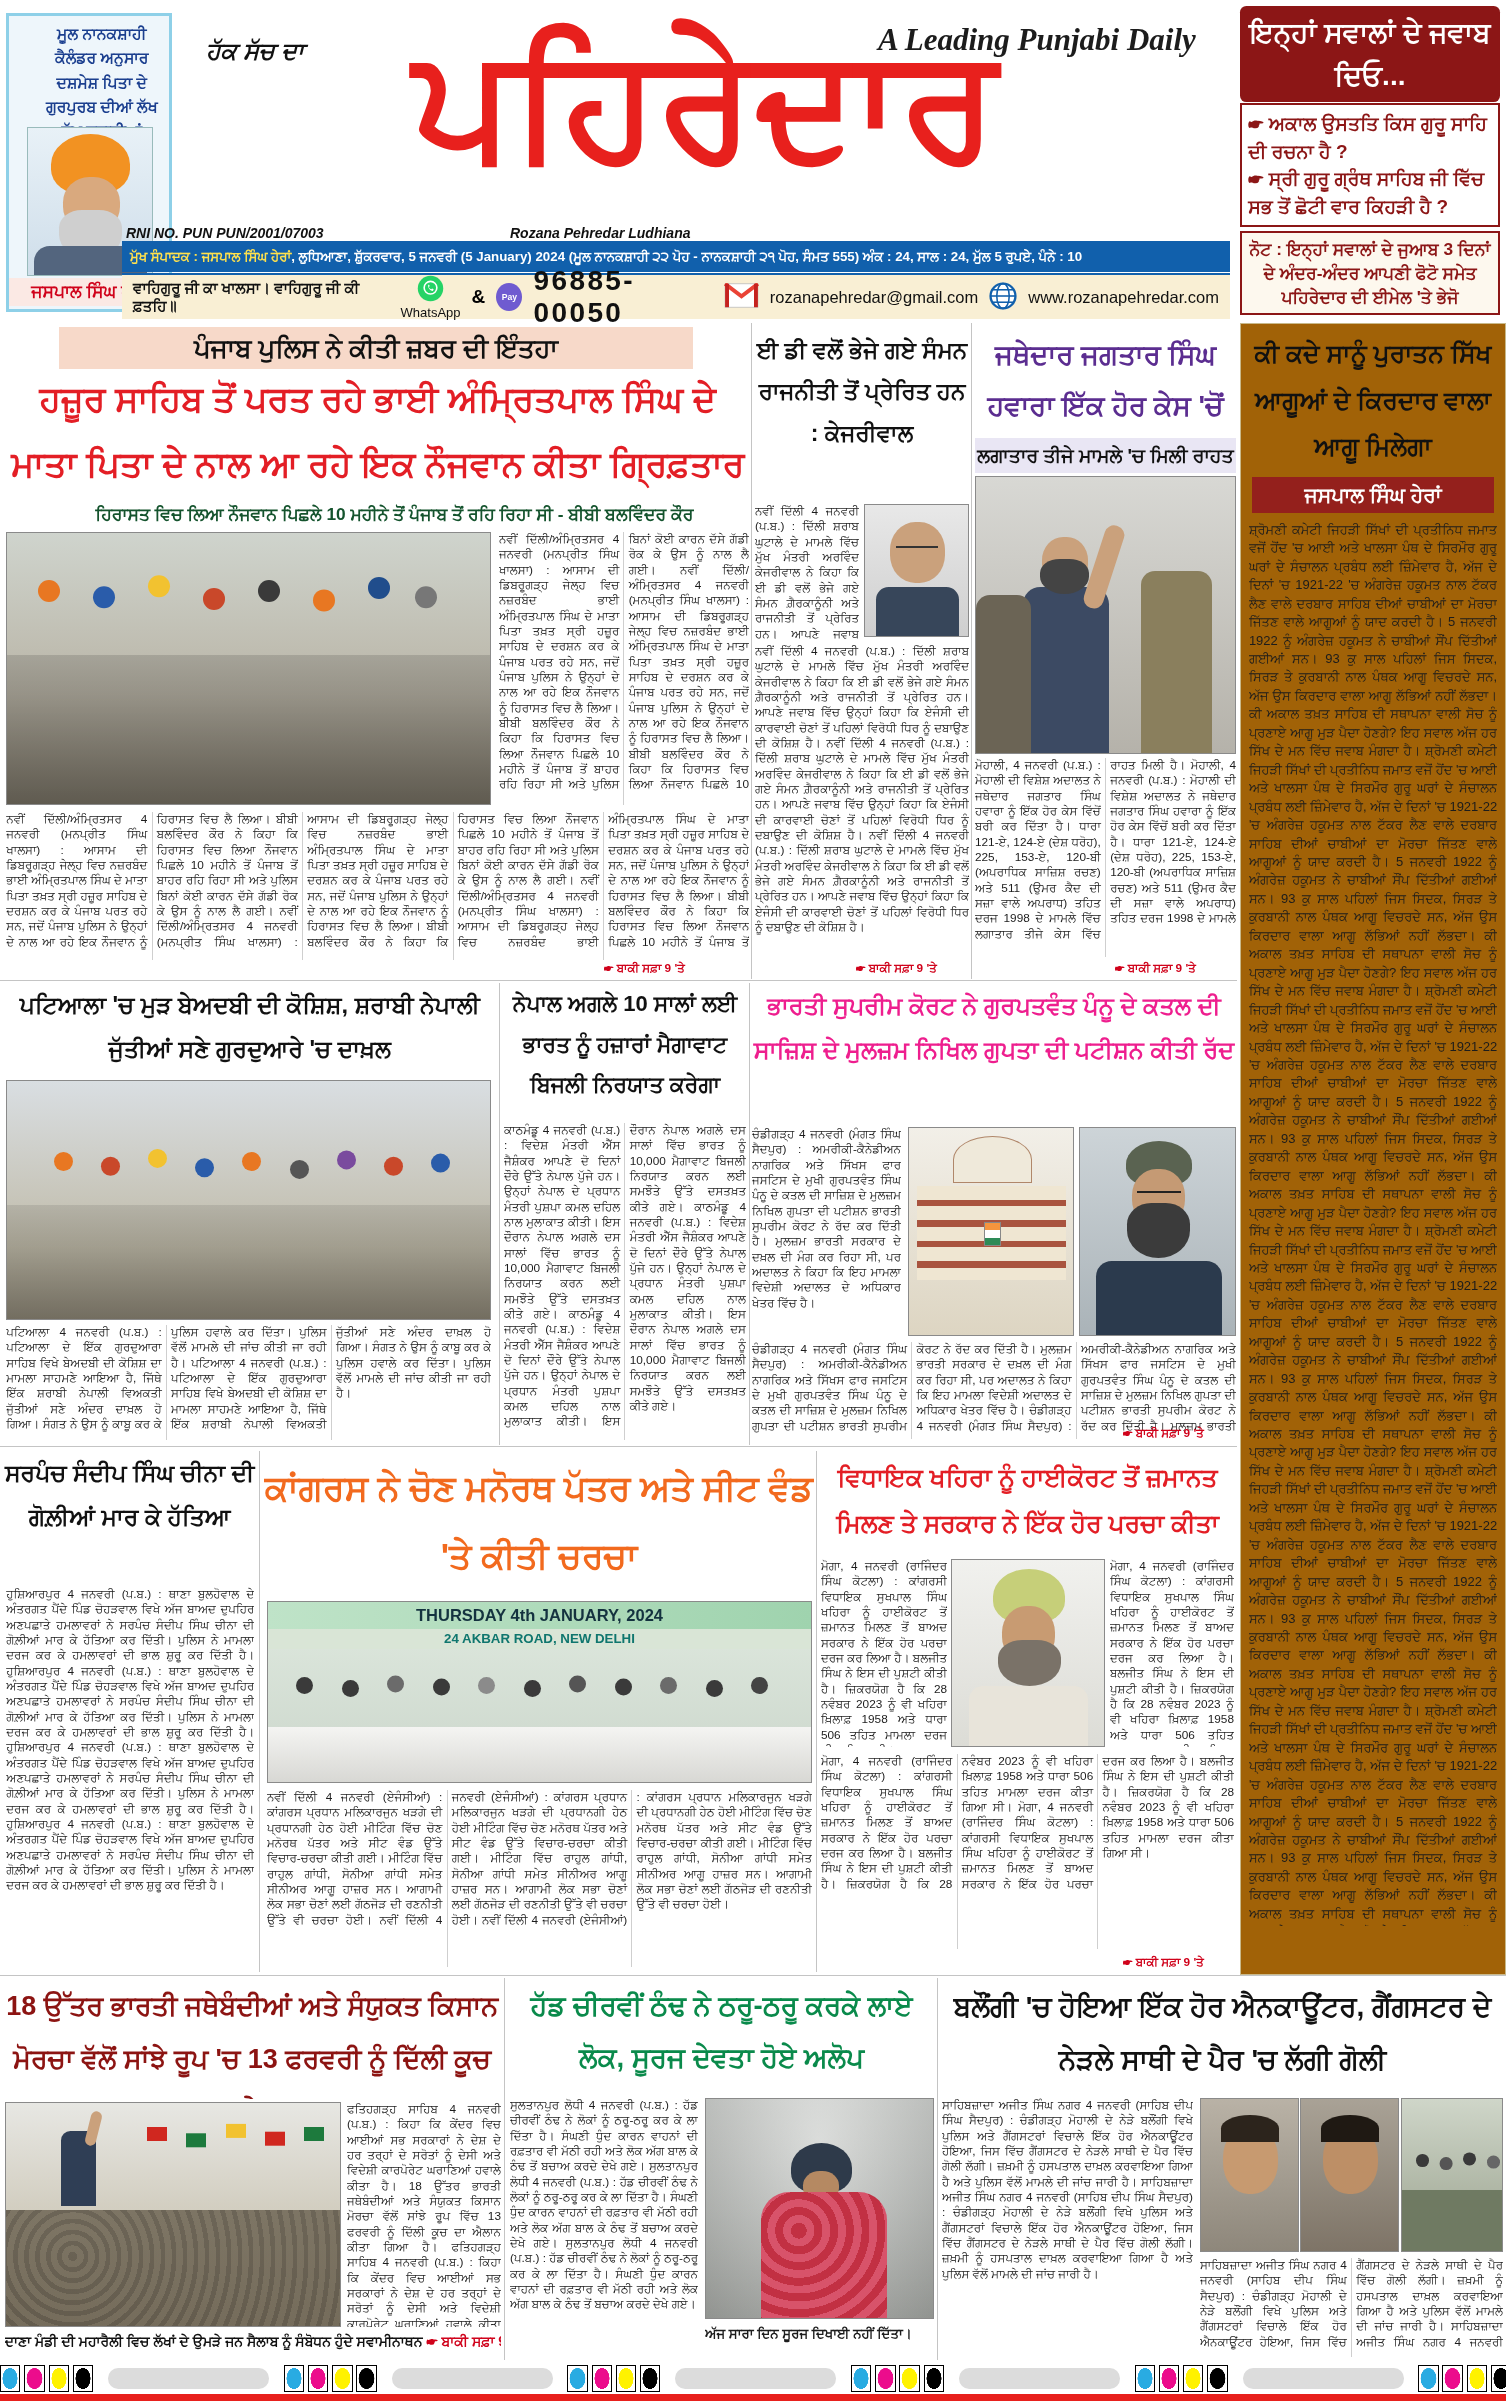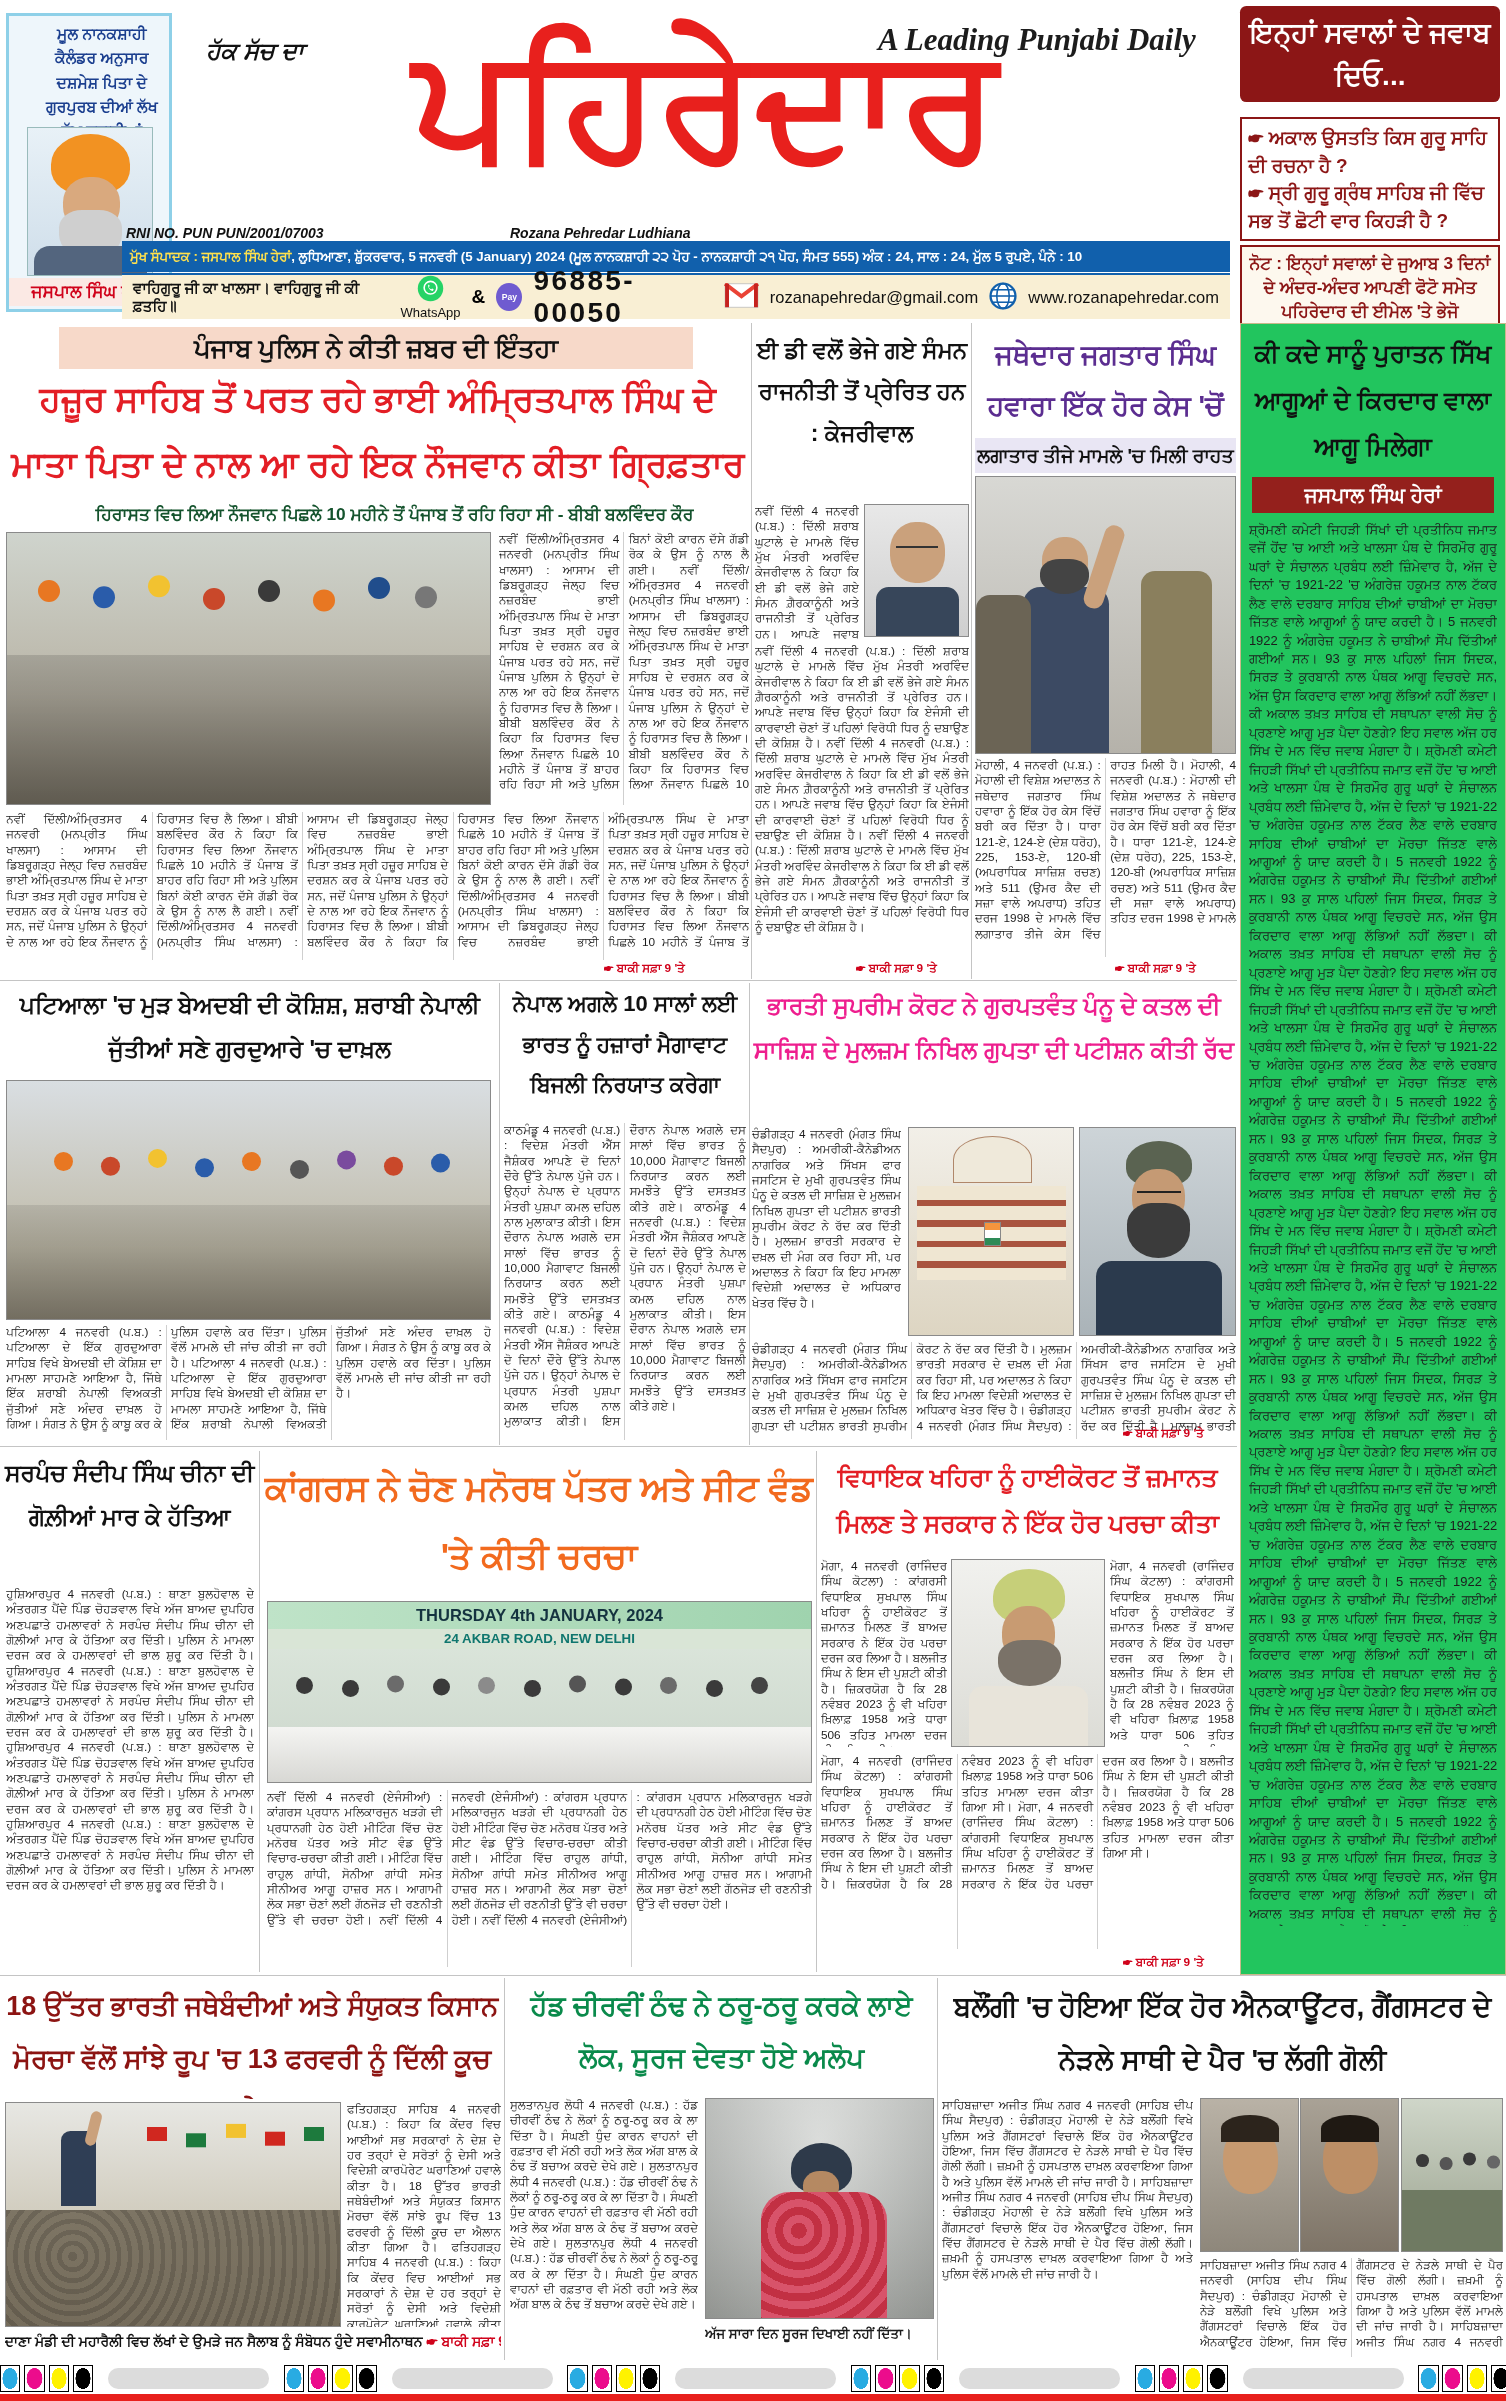--- a/index.html
+++ b/index.html
@@ -83,21 +83,21 @@
           <line x1="2" y1="18" x2="34" y2="18" stroke="#1160ac" stroke-width="2"></line>
           <line x1="4" y1="10" x2="32" y2="10" stroke="#1160ac" stroke-width="2"></line>
           <line x1="4" y1="26" x2="32" y2="26" stroke="#1160ac" stroke-width="2"></line>
         </svg>
     </span>
     <span style="font-size:16.5px;color:#111;">www.rozanapehredar.com</span>
   </div>
 
   <div class="abs" style="left:1240px;top:6.3px;width:260px;height:314px;">
     <div class="b c" style="background:#8c1616;color:#fff;font-size:28px;line-height:1.55;border-radius:6.3px;padding:4.7px 3.1px;">ਇਨ੍ਹਾਂ ਸਵਾਲਾਂ ਦੇ ਜਵਾਬ ਦਿਓ...</div>
-    <div style="border:2.4px solid #8c1616;background:#fff;margin-top:15px;padding:4.7px 6.3px;color:#8c1616;font-weight:bold;font-size:19px;line-height:1.45;">
+    <div style="border:2.4px solid #8c1616;background:#fff;margin-top:1px;padding:4.7px 6.3px;color:#8c1616;font-weight:bold;font-size:19px;line-height:1.45;">
       <div><span class="pointer">☛</span> <span>ਅਕਾਲ ਉਸਤਤਿ ਕਿਸ ਗੁਰੂ ਸਾਹਿ ਦੀ ਰਚਨਾ ਹੈ ?</span></div>
       <div><span class="pointer">☛</span> <span>ਸ੍ਰੀ ਗੁਰੂ ਗ੍ਰੰਥ ਸਾਹਿਬ ਜੀ ਵਿੱਚ ਸਭ ਤੋਂ ਛੋਟੀ ਵਾਰ ਕਿਹੜੀ ਹੈ ?</span></div>
     </div>
     <div class="b c" style="border:2.4px solid #8c1616;background:#fdf8ee;margin-top:3.9px;padding:3.9px 4.7px;color:#8c1616;font-size:17.3px;line-height:1.4;">ਨੋਟ : ਇਨ੍ਹਾਂ ਸਵਾਲਾਂ ਦੇ ਜੁਆਬ 3 ਦਿਨਾਂ ਦੇ ਅੰਦਰ-ਅੰਦਰ ਆਪਣੀ ਫੋਟੋ ਸਮੇਤ ਪਹਿਰੇਦਾਰ ਦੀ ਈਮੇਲ 'ਤੇ ਭੇਜੋ</div>
   </div>
 
   <div class="vline" style="left:751px;top:323px;height:656px;"></div>
   <div class="vline" style="left:971px;top:323px;height:656px;"></div>
   <div class="hline" style="left:0;top:980px;width:1237px;"></div>
   <div class="vline" style="left:499px;top:983px;height:462px;"></div>
@@ -143,21 +143,21 @@
     <div class="abs" style="left:66px;top:60px;width:46px;height:50px;background:#caa17c;border-radius:46%;"></div>
     <div class="abs" style="left:64px;top:82px;width:49px;height:35px;background:#444;border-radius:40% 40% 50% 50%;"></div>
     <div class="abs" style="left:165px;top:94px;width:71px;height:184px;background:#8a7f5d;border-radius:14px 14px 0 0;"></div>
     <div class="abs" style="left:0px;top:118px;width:55px;height:160px;background:#6b6455;border-radius:14px 14px 0 0;"></div>
   </div>
   <div class="abs body-sm cols2" style="left:975px;top:758px;width:261px;height:199px;">ਮੋਹਾਲੀ, 4 ਜਨਵਰੀ (ਪ.ਬ.) : ਮੋਹਾਲੀ ਦੀ ਵਿਸ਼ੇਸ਼ ਅਦਾਲਤ ਨੇ ਜਥੇਦਾਰ ਜਗਤਾਰ ਸਿੰਘ ਹਵਾਰਾ ਨੂੰ ਇੱਕ ਹੋਰ ਕੇਸ ਵਿੱਚੋਂ ਬਰੀ ਕਰ ਦਿੱਤਾ ਹੈ। ਧਾਰਾ 121-ਏ, 124-ਏ (ਦੇਸ਼ ਧਰੋਹ), 225, 153-ਏ, 120-ਬੀ (ਅਪਰਾਧਿਕ ਸਾਜ਼ਿਸ਼ ਰਚਣ) ਅਤੇ 511 (ਉਮਰ ਕੈਦ ਦੀ ਸਜ਼ਾ ਵਾਲੇ ਅਪਰਾਧ) ਤਹਿਤ ਦਰਜ 1998 ਦੇ ਮਾਮਲੇ ਵਿੱਚ ਲਗਾਤਾਰ ਤੀਜੇ ਕੇਸ ਵਿੱਚ ਰਾਹਤ ਮਿਲੀ ਹੈ। ਮੋਹਾਲੀ, 4 ਜਨਵਰੀ (ਪ.ਬ.) : ਮੋਹਾਲੀ ਦੀ ਵਿਸ਼ੇਸ਼ ਅਦਾਲਤ ਨੇ ਜਥੇਦਾਰ ਜਗਤਾਰ ਸਿੰਘ ਹਵਾਰਾ ਨੂੰ ਇੱਕ ਹੋਰ ਕੇਸ ਵਿੱਚੋਂ ਬਰੀ ਕਰ ਦਿੱਤਾ ਹੈ। ਧਾਰਾ 121-ਏ, 124-ਏ (ਦੇਸ਼ ਧਰੋਹ), 225, 153-ਏ, 120-ਬੀ (ਅਪਰਾਧਿਕ ਸਾਜ਼ਿਸ਼ ਰਚਣ) ਅਤੇ 511 (ਉਮਰ ਕੈਦ ਦੀ ਸਜ਼ਾ ਵਾਲੇ ਅਪਰਾਧ) ਤਹਿਤ ਦਰਜ 1998 ਦੇ ਮਾਮਲੇ ਵਿੱਚ ਲਗਾਤਾਰ ਤੀਜੇ ਕੇਸ ਵਿੱਚ ਰਾਹਤ ਮਿਲੀ ਹੈ।</div>
   <div class="abs" style="left:1115px;top:961px;font-size:11.8px;">
     <span class="cont">☛</span> <span class="cont">ਬਾਕੀ ਸਫ਼ਾ 9 'ਤੇ</span>
   </div>
 
-  <div class="abs" style="left:1240px;top:323px;width:266px;height:1652px;background:#22c55e;border:1.6px solid #c9b98a;padding:6.3px 7.9px;">
+  <div class="abs" style="left:1240px;top:323px;width:266px;height:1652px;background:#a16207;border:1.6px solid #c9b98a;padding:6.3px 7.9px;">
     <div class="headline" style="font-size:25px;line-height:1.85;color:#111;">ਕੀ ਕਦੇ ਸਾਨੂੰ ਪੁਰਾਤਨ ਸਿੱਖ ਆਗੂਆਂ ਦੇ ਕਿਰਦਾਰ ਵਾਲਾ ਆਗੂ ਮਿਲੇਗਾ</div>
     <div class="c b" style="background:#94201c;color:#fff;font-size:20.4px;line-height:36px;height:36px;margin:7.9px 3.1px;">ਜਸਪਾਲ ਸਿੰਘ ਹੇਰਾਂ</div>
     <div class="body-sm" style="font-size:13px;line-height:1.42;height:1405px;">ਸ਼੍ਰੋਮਣੀ ਕਮੇਟੀ ਜਿਹੜੀ ਸਿੱਖਾਂ ਦੀ ਪ੍ਰਤੀਨਿਧ ਜਮਾਤ ਵਜੋਂ ਹੋਂਦ 'ਚ ਆਈ ਅਤੇ ਖਾਲਸਾ ਪੰਥ ਦੇ ਸਿਰਮੌਰ ਗੁਰੂ ਘਰਾਂ ਦੇ ਸੰਚਾਲਨ ਪ੍ਰਬੰਧ ਲਈ ਜ਼ਿੰਮੇਵਾਰ ਹੈ, ਅੱਜ ਦੇ ਦਿਨਾਂ 'ਚ 1921-22 'ਚ ਅੰਗਰੇਜ਼ ਹਕੂਮਤ ਨਾਲ ਟੱਕਰ ਲੈਣ ਵਾਲੇ ਦਰਬਾਰ ਸਾਹਿਬ ਦੀਆਂ ਚਾਬੀਆਂ ਦਾ ਮੋਰਚਾ ਜਿੱਤਣ ਵਾਲੇ ਆਗੂਆਂ ਨੂੰ ਯਾਦ ਕਰਦੀ ਹੈ। 5 ਜਨਵਰੀ 1922 ਨੂੰ ਅੰਗਰੇਜ਼ ਹਕੂਮਤ ਨੇ ਚਾਬੀਆਂ ਸੌਂਪ ਦਿੱਤੀਆਂ ਗਈਆਂ ਸਨ। 93 ਕੁ ਸਾਲ ਪਹਿਲਾਂ ਜਿਸ ਸਿਦਕ, ਸਿਰੜ ਤੇ ਕੁਰਬਾਨੀ ਨਾਲ ਪੰਥਕ ਆਗੂ ਵਿਚਰਦੇ ਸਨ, ਅੱਜ ਉਸ ਕਿਰਦਾਰ ਵਾਲਾ ਆਗੂ ਲੱਭਿਆਂ ਨਹੀਂ ਲੱਭਦਾ। ਕੀ ਅਕਾਲ ਤਖ਼ਤ ਸਾਹਿਬ ਦੀ ਸਥਾਪਨਾ ਵਾਲੀ ਸੋਚ ਨੂੰ ਪ੍ਰਣਾਏ ਆਗੂ ਮੁੜ ਪੈਦਾ ਹੋਣਗੇ? ਇਹ ਸਵਾਲ ਅੱਜ ਹਰ ਸਿੱਖ ਦੇ ਮਨ ਵਿੱਚ ਜਵਾਬ ਮੰਗਦਾ ਹੈ। ਸ਼੍ਰੋਮਣੀ ਕਮੇਟੀ ਜਿਹੜੀ ਸਿੱਖਾਂ ਦੀ ਪ੍ਰਤੀਨਿਧ ਜਮਾਤ ਵਜੋਂ ਹੋਂਦ 'ਚ ਆਈ ਅਤੇ ਖਾਲਸਾ ਪੰਥ ਦੇ ਸਿਰਮੌਰ ਗੁਰੂ ਘਰਾਂ ਦੇ ਸੰਚਾਲਨ ਪ੍ਰਬੰਧ ਲਈ ਜ਼ਿੰਮੇਵਾਰ ਹੈ, ਅੱਜ ਦੇ ਦਿਨਾਂ 'ਚ 1921-22 'ਚ ਅੰਗਰੇਜ਼ ਹਕੂਮਤ ਨਾਲ ਟੱਕਰ ਲੈਣ ਵਾਲੇ ਦਰਬਾਰ ਸਾਹਿਬ ਦੀਆਂ ਚਾਬੀਆਂ ਦਾ ਮੋਰਚਾ ਜਿੱਤਣ ਵਾਲੇ ਆਗੂਆਂ ਨੂੰ ਯਾਦ ਕਰਦੀ ਹੈ। 5 ਜਨਵਰੀ 1922 ਨੂੰ ਅੰਗਰੇਜ਼ ਹਕੂਮਤ ਨੇ ਚਾਬੀਆਂ ਸੌਂਪ ਦਿੱਤੀਆਂ ਗਈਆਂ ਸਨ। 93 ਕੁ ਸਾਲ ਪਹਿਲਾਂ ਜਿਸ ਸਿਦਕ, ਸਿਰੜ ਤੇ ਕੁਰਬਾਨੀ ਨਾਲ ਪੰਥਕ ਆਗੂ ਵਿਚਰਦੇ ਸਨ, ਅੱਜ ਉਸ ਕਿਰਦਾਰ ਵਾਲਾ ਆਗੂ ਲੱਭਿਆਂ ਨਹੀਂ ਲੱਭਦਾ। ਕੀ ਅਕਾਲ ਤਖ਼ਤ ਸਾਹਿਬ ਦੀ ਸਥਾਪਨਾ ਵਾਲੀ ਸੋਚ ਨੂੰ ਪ੍ਰਣਾਏ ਆਗੂ ਮੁੜ ਪੈਦਾ ਹੋਣਗੇ? ਇਹ ਸਵਾਲ ਅੱਜ ਹਰ ਸਿੱਖ ਦੇ ਮਨ ਵਿੱਚ ਜਵਾਬ ਮੰਗਦਾ ਹੈ। ਸ਼੍ਰੋਮਣੀ ਕਮੇਟੀ ਜਿਹੜੀ ਸਿੱਖਾਂ ਦੀ ਪ੍ਰਤੀਨਿਧ ਜਮਾਤ ਵਜੋਂ ਹੋਂਦ 'ਚ ਆਈ ਅਤੇ ਖਾਲਸਾ ਪੰਥ ਦੇ ਸਿਰਮੌਰ ਗੁਰੂ ਘਰਾਂ ਦੇ ਸੰਚਾਲਨ ਪ੍ਰਬੰਧ ਲਈ ਜ਼ਿੰਮੇਵਾਰ ਹੈ, ਅੱਜ ਦੇ ਦਿਨਾਂ 'ਚ 1921-22 'ਚ ਅੰਗਰੇਜ਼ ਹਕੂਮਤ ਨਾਲ ਟੱਕਰ ਲੈਣ ਵਾਲੇ ਦਰਬਾਰ ਸਾਹਿਬ ਦੀਆਂ ਚਾਬੀਆਂ ਦਾ ਮੋਰਚਾ ਜਿੱਤਣ ਵਾਲੇ ਆਗੂਆਂ ਨੂੰ ਯਾਦ ਕਰਦੀ ਹੈ। 5 ਜਨਵਰੀ 1922 ਨੂੰ ਅੰਗਰੇਜ਼ ਹਕੂਮਤ ਨੇ ਚਾਬੀਆਂ ਸੌਂਪ ਦਿੱਤੀਆਂ ਗਈਆਂ ਸਨ। 93 ਕੁ ਸਾਲ ਪਹਿਲਾਂ ਜਿਸ ਸਿਦਕ, ਸਿਰੜ ਤੇ ਕੁਰਬਾਨੀ ਨਾਲ ਪੰਥਕ ਆਗੂ ਵਿਚਰਦੇ ਸਨ, ਅੱਜ ਉਸ ਕਿਰਦਾਰ ਵਾਲਾ ਆਗੂ ਲੱਭਿਆਂ ਨਹੀਂ ਲੱਭਦਾ। ਕੀ ਅਕਾਲ ਤਖ਼ਤ ਸਾਹਿਬ ਦੀ ਸਥਾਪਨਾ ਵਾਲੀ ਸੋਚ ਨੂੰ ਪ੍ਰਣਾਏ ਆਗੂ ਮੁੜ ਪੈਦਾ ਹੋਣਗੇ? ਇਹ ਸਵਾਲ ਅੱਜ ਹਰ ਸਿੱਖ ਦੇ ਮਨ ਵਿੱਚ ਜਵਾਬ ਮੰਗਦਾ ਹੈ। ਸ਼੍ਰੋਮਣੀ ਕਮੇਟੀ ਜਿਹੜੀ ਸਿੱਖਾਂ ਦੀ ਪ੍ਰਤੀਨਿਧ ਜਮਾਤ ਵਜੋਂ ਹੋਂਦ 'ਚ ਆਈ ਅਤੇ ਖਾਲਸਾ ਪੰਥ ਦੇ ਸਿਰਮੌਰ ਗੁਰੂ ਘਰਾਂ ਦੇ ਸੰਚਾਲਨ ਪ੍ਰਬੰਧ ਲਈ ਜ਼ਿੰਮੇਵਾਰ ਹੈ, ਅੱਜ ਦੇ ਦਿਨਾਂ 'ਚ 1921-22 'ਚ ਅੰਗਰੇਜ਼ ਹਕੂਮਤ ਨਾਲ ਟੱਕਰ ਲੈਣ ਵਾਲੇ ਦਰਬਾਰ ਸਾਹਿਬ ਦੀਆਂ ਚਾਬੀਆਂ ਦਾ ਮੋਰਚਾ ਜਿੱਤਣ ਵਾਲੇ ਆਗੂਆਂ ਨੂੰ ਯਾਦ ਕਰਦੀ ਹੈ। 5 ਜਨਵਰੀ 1922 ਨੂੰ ਅੰਗਰੇਜ਼ ਹਕੂਮਤ ਨੇ ਚਾਬੀਆਂ ਸੌਂਪ ਦਿੱਤੀਆਂ ਗਈਆਂ ਸਨ। 93 ਕੁ ਸਾਲ ਪਹਿਲਾਂ ਜਿਸ ਸਿਦਕ, ਸਿਰੜ ਤੇ ਕੁਰਬਾਨੀ ਨਾਲ ਪੰਥਕ ਆਗੂ ਵਿਚਰਦੇ ਸਨ, ਅੱਜ ਉਸ ਕਿਰਦਾਰ ਵਾਲਾ ਆਗੂ ਲੱਭਿਆਂ ਨਹੀਂ ਲੱਭਦਾ। ਕੀ ਅਕਾਲ ਤਖ਼ਤ ਸਾਹਿਬ ਦੀ ਸਥਾਪਨਾ ਵਾਲੀ ਸੋਚ ਨੂੰ ਪ੍ਰਣਾਏ ਆਗੂ ਮੁੜ ਪੈਦਾ ਹੋਣਗੇ? ਇਹ ਸਵਾਲ ਅੱਜ ਹਰ ਸਿੱਖ ਦੇ ਮਨ ਵਿੱਚ ਜਵਾਬ ਮੰਗਦਾ ਹੈ। ਸ਼੍ਰੋਮਣੀ ਕਮੇਟੀ ਜਿਹੜੀ ਸਿੱਖਾਂ ਦੀ ਪ੍ਰਤੀਨਿਧ ਜਮਾਤ ਵਜੋਂ ਹੋਂਦ 'ਚ ਆਈ ਅਤੇ ਖਾਲਸਾ ਪੰਥ ਦੇ ਸਿਰਮੌਰ ਗੁਰੂ ਘਰਾਂ ਦੇ ਸੰਚਾਲਨ ਪ੍ਰਬੰਧ ਲਈ ਜ਼ਿੰਮੇਵਾਰ ਹੈ, ਅੱਜ ਦੇ ਦਿਨਾਂ 'ਚ 1921-22 'ਚ ਅੰਗਰੇਜ਼ ਹਕੂਮਤ ਨਾਲ ਟੱਕਰ ਲੈਣ ਵਾਲੇ ਦਰਬਾਰ ਸਾਹਿਬ ਦੀਆਂ ਚਾਬੀਆਂ ਦਾ ਮੋਰਚਾ ਜਿੱਤਣ ਵਾਲੇ ਆਗੂਆਂ ਨੂੰ ਯਾਦ ਕਰਦੀ ਹੈ। 5 ਜਨਵਰੀ 1922 ਨੂੰ ਅੰਗਰੇਜ਼ ਹਕੂਮਤ ਨੇ ਚਾਬੀਆਂ ਸੌਂਪ ਦਿੱਤੀਆਂ ਗਈਆਂ ਸਨ। 93 ਕੁ ਸਾਲ ਪਹਿਲਾਂ ਜਿਸ ਸਿਦਕ, ਸਿਰੜ ਤੇ ਕੁਰਬਾਨੀ ਨਾਲ ਪੰਥਕ ਆਗੂ ਵਿਚਰਦੇ ਸਨ, ਅੱਜ ਉਸ ਕਿਰਦਾਰ ਵਾਲਾ ਆਗੂ ਲੱਭਿਆਂ ਨਹੀਂ ਲੱਭਦਾ। ਕੀ ਅਕਾਲ ਤਖ਼ਤ ਸਾਹਿਬ ਦੀ ਸਥਾਪਨਾ ਵਾਲੀ ਸੋਚ ਨੂੰ ਪ੍ਰਣਾਏ ਆਗੂ ਮੁੜ ਪੈਦਾ ਹੋਣਗੇ? ਇਹ ਸਵਾਲ ਅੱਜ ਹਰ ਸਿੱਖ ਦੇ ਮਨ ਵਿੱਚ ਜਵਾਬ ਮੰਗਦਾ ਹੈ। ਸ਼੍ਰੋਮਣੀ ਕਮੇਟੀ ਜਿਹੜੀ ਸਿੱਖਾਂ ਦੀ ਪ੍ਰਤੀਨਿਧ ਜਮਾਤ ਵਜੋਂ ਹੋਂਦ 'ਚ ਆਈ ਅਤੇ ਖਾਲਸਾ ਪੰਥ ਦੇ ਸਿਰਮੌਰ ਗੁਰੂ ਘਰਾਂ ਦੇ ਸੰਚਾਲਨ ਪ੍ਰਬੰਧ ਲਈ ਜ਼ਿੰਮੇਵਾਰ ਹੈ, ਅੱਜ ਦੇ ਦਿਨਾਂ 'ਚ 1921-22 'ਚ ਅੰਗਰੇਜ਼ ਹਕੂਮਤ ਨਾਲ ਟੱਕਰ ਲੈਣ ਵਾਲੇ ਦਰਬਾਰ ਸਾਹਿਬ ਦੀਆਂ ਚਾਬੀਆਂ ਦਾ ਮੋਰਚਾ ਜਿੱਤਣ ਵਾਲੇ ਆਗੂਆਂ ਨੂੰ ਯਾਦ ਕਰਦੀ ਹੈ। 5 ਜਨਵਰੀ 1922 ਨੂੰ ਅੰਗਰੇਜ਼ ਹਕੂਮਤ ਨੇ ਚਾਬੀਆਂ ਸੌਂਪ ਦਿੱਤੀਆਂ ਗਈਆਂ ਸਨ। 93 ਕੁ ਸਾਲ ਪਹਿਲਾਂ ਜਿਸ ਸਿਦਕ, ਸਿਰੜ ਤੇ ਕੁਰਬਾਨੀ ਨਾਲ ਪੰਥਕ ਆਗੂ ਵਿਚਰਦੇ ਸਨ, ਅੱਜ ਉਸ ਕਿਰਦਾਰ ਵਾਲਾ ਆਗੂ ਲੱਭਿਆਂ ਨਹੀਂ ਲੱਭਦਾ। ਕੀ ਅਕਾਲ ਤਖ਼ਤ ਸਾਹਿਬ ਦੀ ਸਥਾਪਨਾ ਵਾਲੀ ਸੋਚ ਨੂੰ ਪ੍ਰਣਾਏ ਆਗੂ ਮੁੜ ਪੈਦਾ ਹੋਣਗੇ? ਇਹ ਸਵਾਲ ਅੱਜ ਹਰ ਸਿੱਖ ਦੇ ਮਨ ਵਿੱਚ ਜਵਾਬ ਮੰਗਦਾ ਹੈ।</div>
   </div>
 
   <div class="abs headline" style="left:6.3px;top:984px;width:487px;height:93px;font-size:23.6px;line-height:1.85;color:#111;">ਪਟਿਆਲਾ 'ਚ ਮੁੜ ਬੇਅਦਬੀ ਦੀ ਕੋਸ਼ਿਸ਼, ਸ਼ਰਾਬੀ ਨੇਪਾਲੀ ਜੁੱਤੀਆਂ ਸਣੇ ਗੁਰਦੁਆਰੇ 'ਚ ਦਾਖ਼ਲ</div>
   <div class="photo" style="left:6.3px;top:1080px;width:485px;height:240px;background:linear-gradient(#d9dee2,#c0bba9 70%,#9c9583);">
     <div class="abs" style="left:47px;top:71px;width:19px;height:19px;border-radius:50%;background:#e87722;box-shadow:47px 4.7px 0 #c9482a,94px -3.1px 0 #f2c230,141px 6.3px 0 #2a5caa,188px 0 0 #e87722,236px 7.9px 0 #555,283px -1.6px 0 #7a4b9e,330px 4.7px 0 #c9482a,377px 1.6px 0 #2a5caa;"></div>
     <div class="abs" style="left:0;bottom:0;width:100%;height:48%;background:linear-gradient(#00000018,#00000044);"></div>
   </div>

